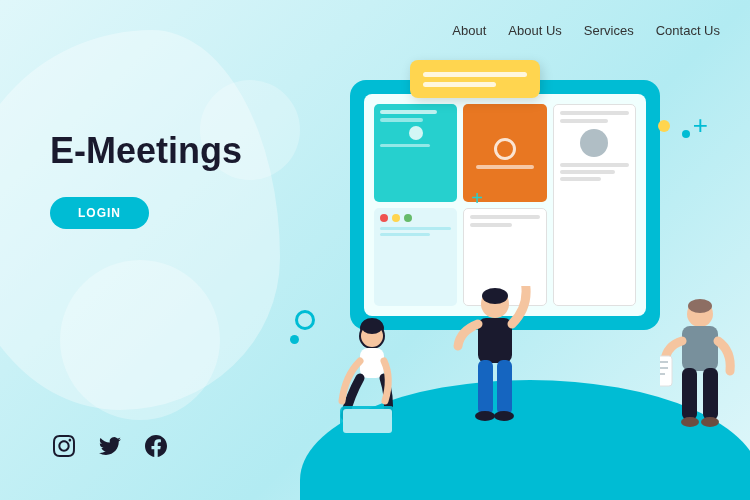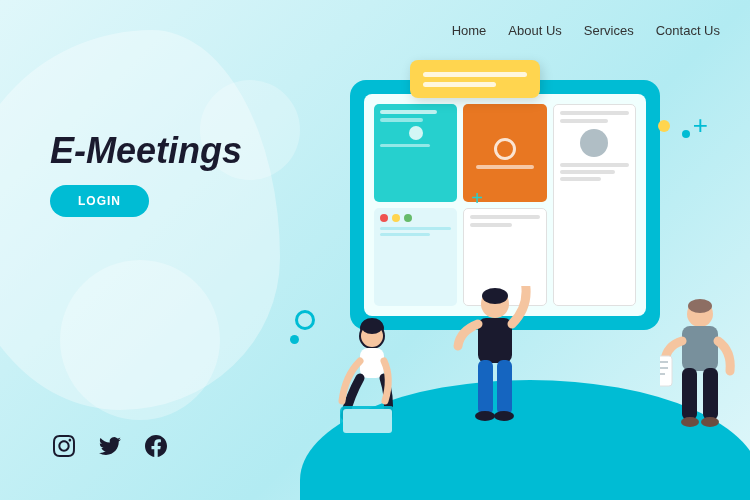--- a/index.html
+++ b/index.html
@@ -94,22 +94,21 @@
       top: 130px;
       left: 50px;
       z-index: 5;
     }
 
     .hero-title {
       font-size: 36px;
       font-weight: 800;
       color: #1a1a2e;
       line-height: 1.15;
-      margin-bottom: 14px;
-      font-style: italic;
+      margin-bottom: 6px;
     }
 
     .hero-subtitle {
       font-size: 22px;
       font-weight: 800;
       color: #00bcd4;
       letter-spacing: 3px;
       text-transform: uppercase;
       margin-bottom: 40px;
     }
@@ -117,20 +116,21 @@
     .btn-login {
       background: #00bcd4;
       color: #fff;
       border: none;
       border-radius: 20px;
       padding: 9px 28px;
       font-size: 12px;
       font-weight: 700;
       cursor: pointer;
       letter-spacing: 1px;
+      margin-top: 20px;
     }
 
     
     .social-icons {
       position: absolute;
       bottom: 40px;
       left: 50px;
       display: flex;
       gap: 18px;
       align-items: center;
@@ -301,21 +301,21 @@
   <div class="blob-circle"></div>
 
   <div class="deco-plus" style="top:110px; right:42px; font-size:26px; color:#00bcd4;">+</div>
   <div class="deco-dot" style="top:120px; right:80px; width:12px; height:12px; background:#ffd54f;"></div>
   <div class="deco-dot" style="top:130px; right:60px; width:8px; height:8px; background:#00bcd4;"></div>
   <div class="deco-circle-outline" style="top:310px; left:295px; width:20px; height:20px;"></div>
   <div class="deco-dot" style="top:335px; left:290px; width:9px; height:9px; background:#00bcd4;"></div>
 
   <nav class="navbar">
     <div class="nav-links">
-      <a class="nav-link">Home</a>
+      <a class="nav-link">About</a>
       <a class="nav-link">About Us</a>
       <a class="nav-link">Services</a>
       <a class="nav-link">Contact Us</a>
     </div>
   </nav>
 
   <div class="hero-left">
     <div class="hero-title">
       <span>E-Meetings</span><br>
     </div>

